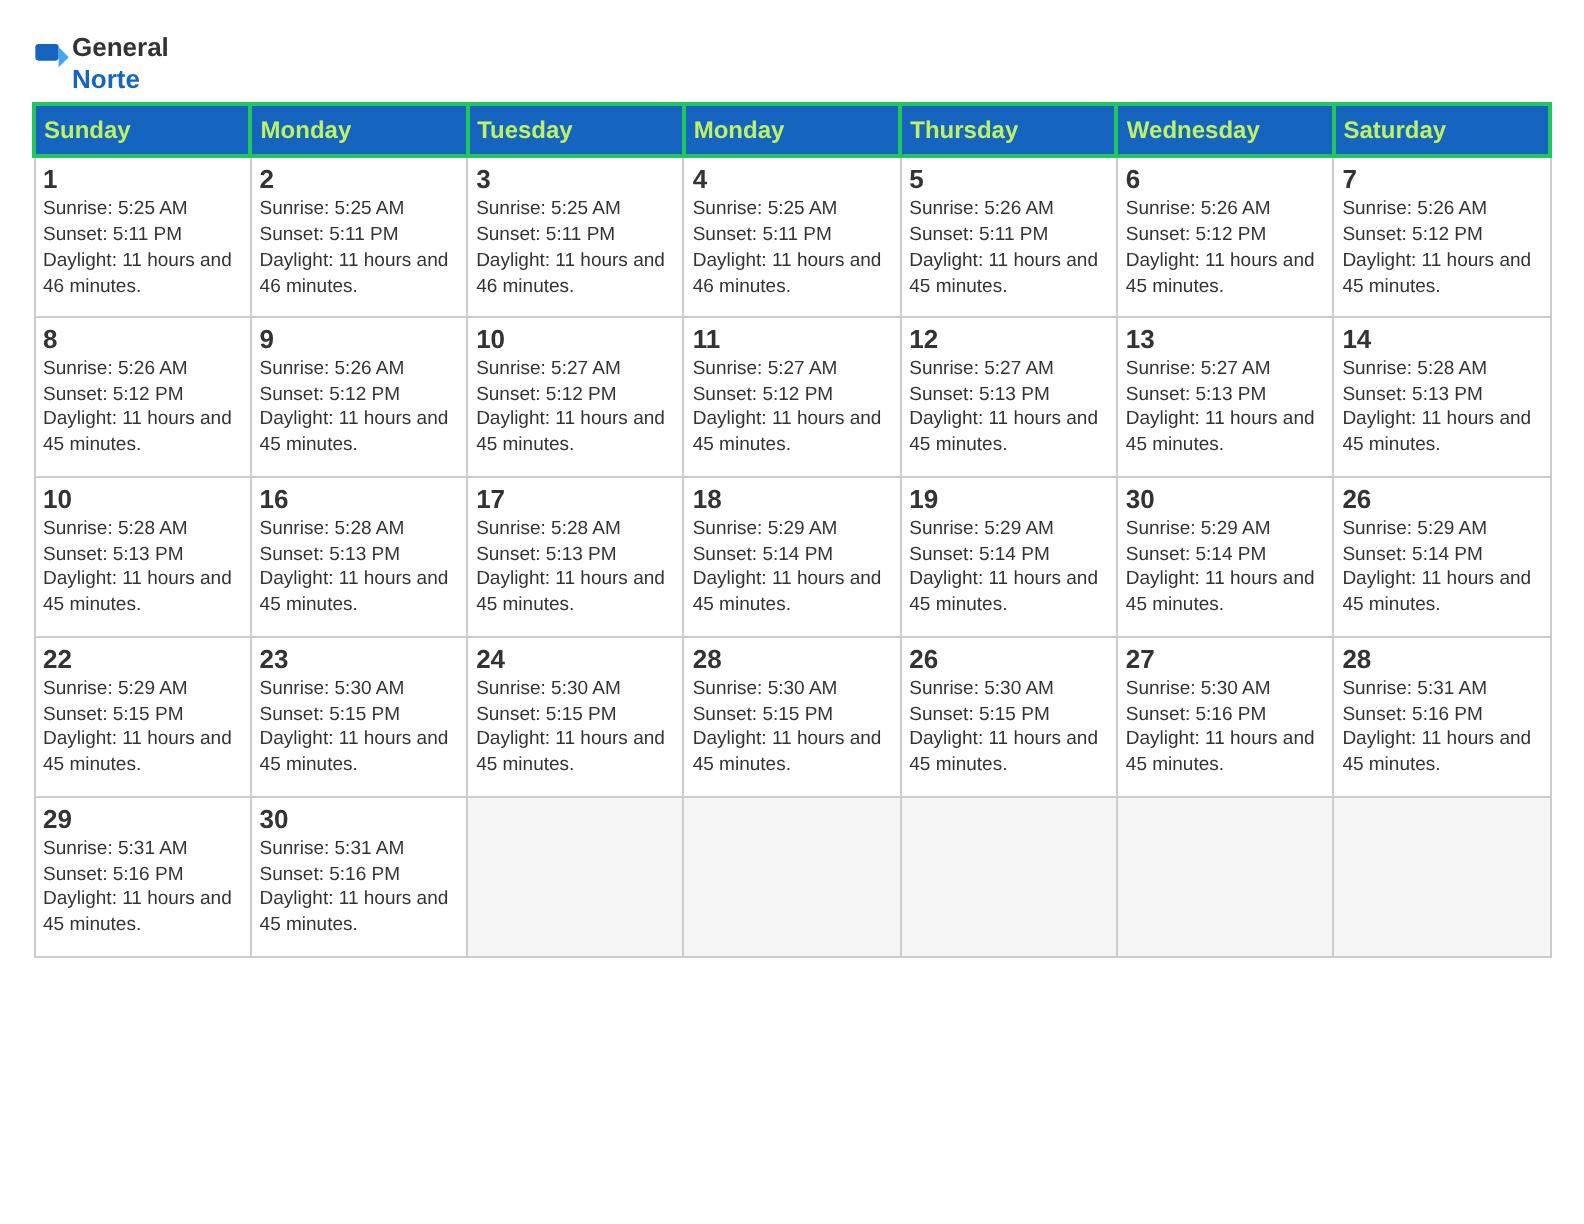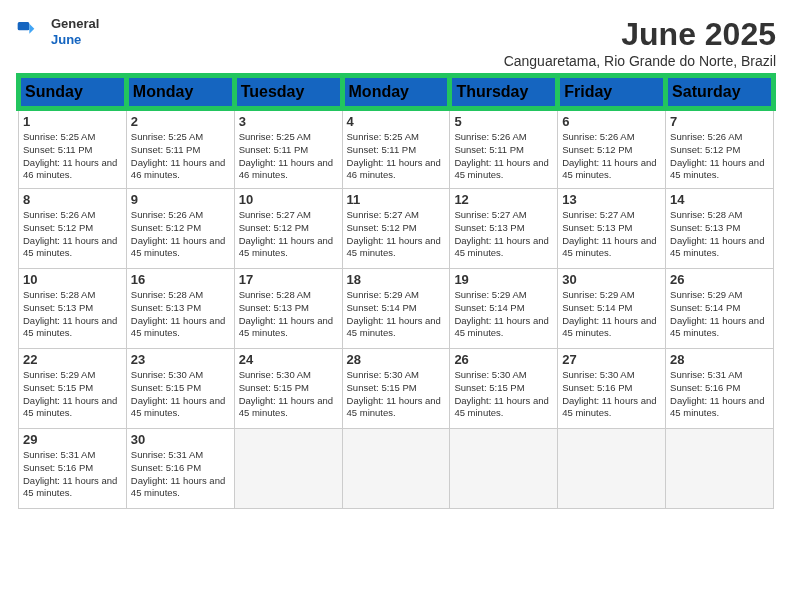--- a/index.html
+++ b/index.html
@@ -12,21 +12,21 @@
     }
     .header-area {
       display: flex;
       justify-content: space-between;
       align-items: flex-start;
       margin-bottom: 4px;
     }
     .logo {
       display: flex;
       align-items: center;
-      gap: 15px;
+      gap: 0;
     }
     .logo-text {
       display: flex;
       flex-direction: column;
       font-size: 13px;
       font-weight: bold;
       line-height: 1.2;
     }
     .logo-general { color: #333; }
     .logo-blue { color: #1565c0; }
@@ -46,26 +46,26 @@
       font-size: 14px;
       color: #333;
     }
     table {
       width: 100%;
       border-collapse: collapse;
       font-size: 10.5px;
     }
     th {
       background-color: #1565c0;
-      color: #000000;
+      color: #bef264;
       padding: 5px 4px;
       text-align: left;
-      font-size: 16px;
+      font-size: 12px;
       font-weight: bold;
-      border: 5px solid #22c55e;
+      border: 2px solid #22c55e;
     }
     td {
       border: 1px solid #ccc;
       vertical-align: top;
       padding: 3px 4px;
       height: 80px;
       width: 14.28%;
       color: #333;
     }
     td.empty {
@@ -87,39 +87,35 @@
 <body>
 
 <div class="header-area">
   <div class="logo">
     <svg class="logo-icon" viewBox="0 0 24 32">
       <rect x="2" y="4" width="14" height="10" rx="2" fill="#1565c0"></rect>
       <polygon points="16,6 22,12 16,18" fill="#42a5f5"></polygon>
     </svg>
     <div class="logo-text">
       <span class="logo-general">General</span>
-      <span class="logo-blue">June</span>
+      <span class="logo-blue">Norte</span>
     </div>
-  </div>
-  <div class="title-block">
-    <div class="month-title">June 2025</div>
-    <div class="subtitle">Canguaretama, Rio Grande do Norte, Brazil</div>
   </div>
 </div>
 
 <table>
   <thead>
     <tr>
 
     <th>Sunday</th>
         <th>Monday</th>
         <th>Tuesday</th>
         <th>Monday</th>
         <th>Thursday</th>
-        <th>Friday</th>
+        <th>Wednesday</th>
         <th>Saturday</th>
       </tr>
   </thead>
   <tbody id="calendar-body">
   <tr>
         <td>
           <span class="day-number">1</span>
           <div class="day-info">
             Sunrise: 5:25 AM<br>Sunset: 5:11 PM<br>Daylight: 11 hours and 46 minutes.
           </div>

